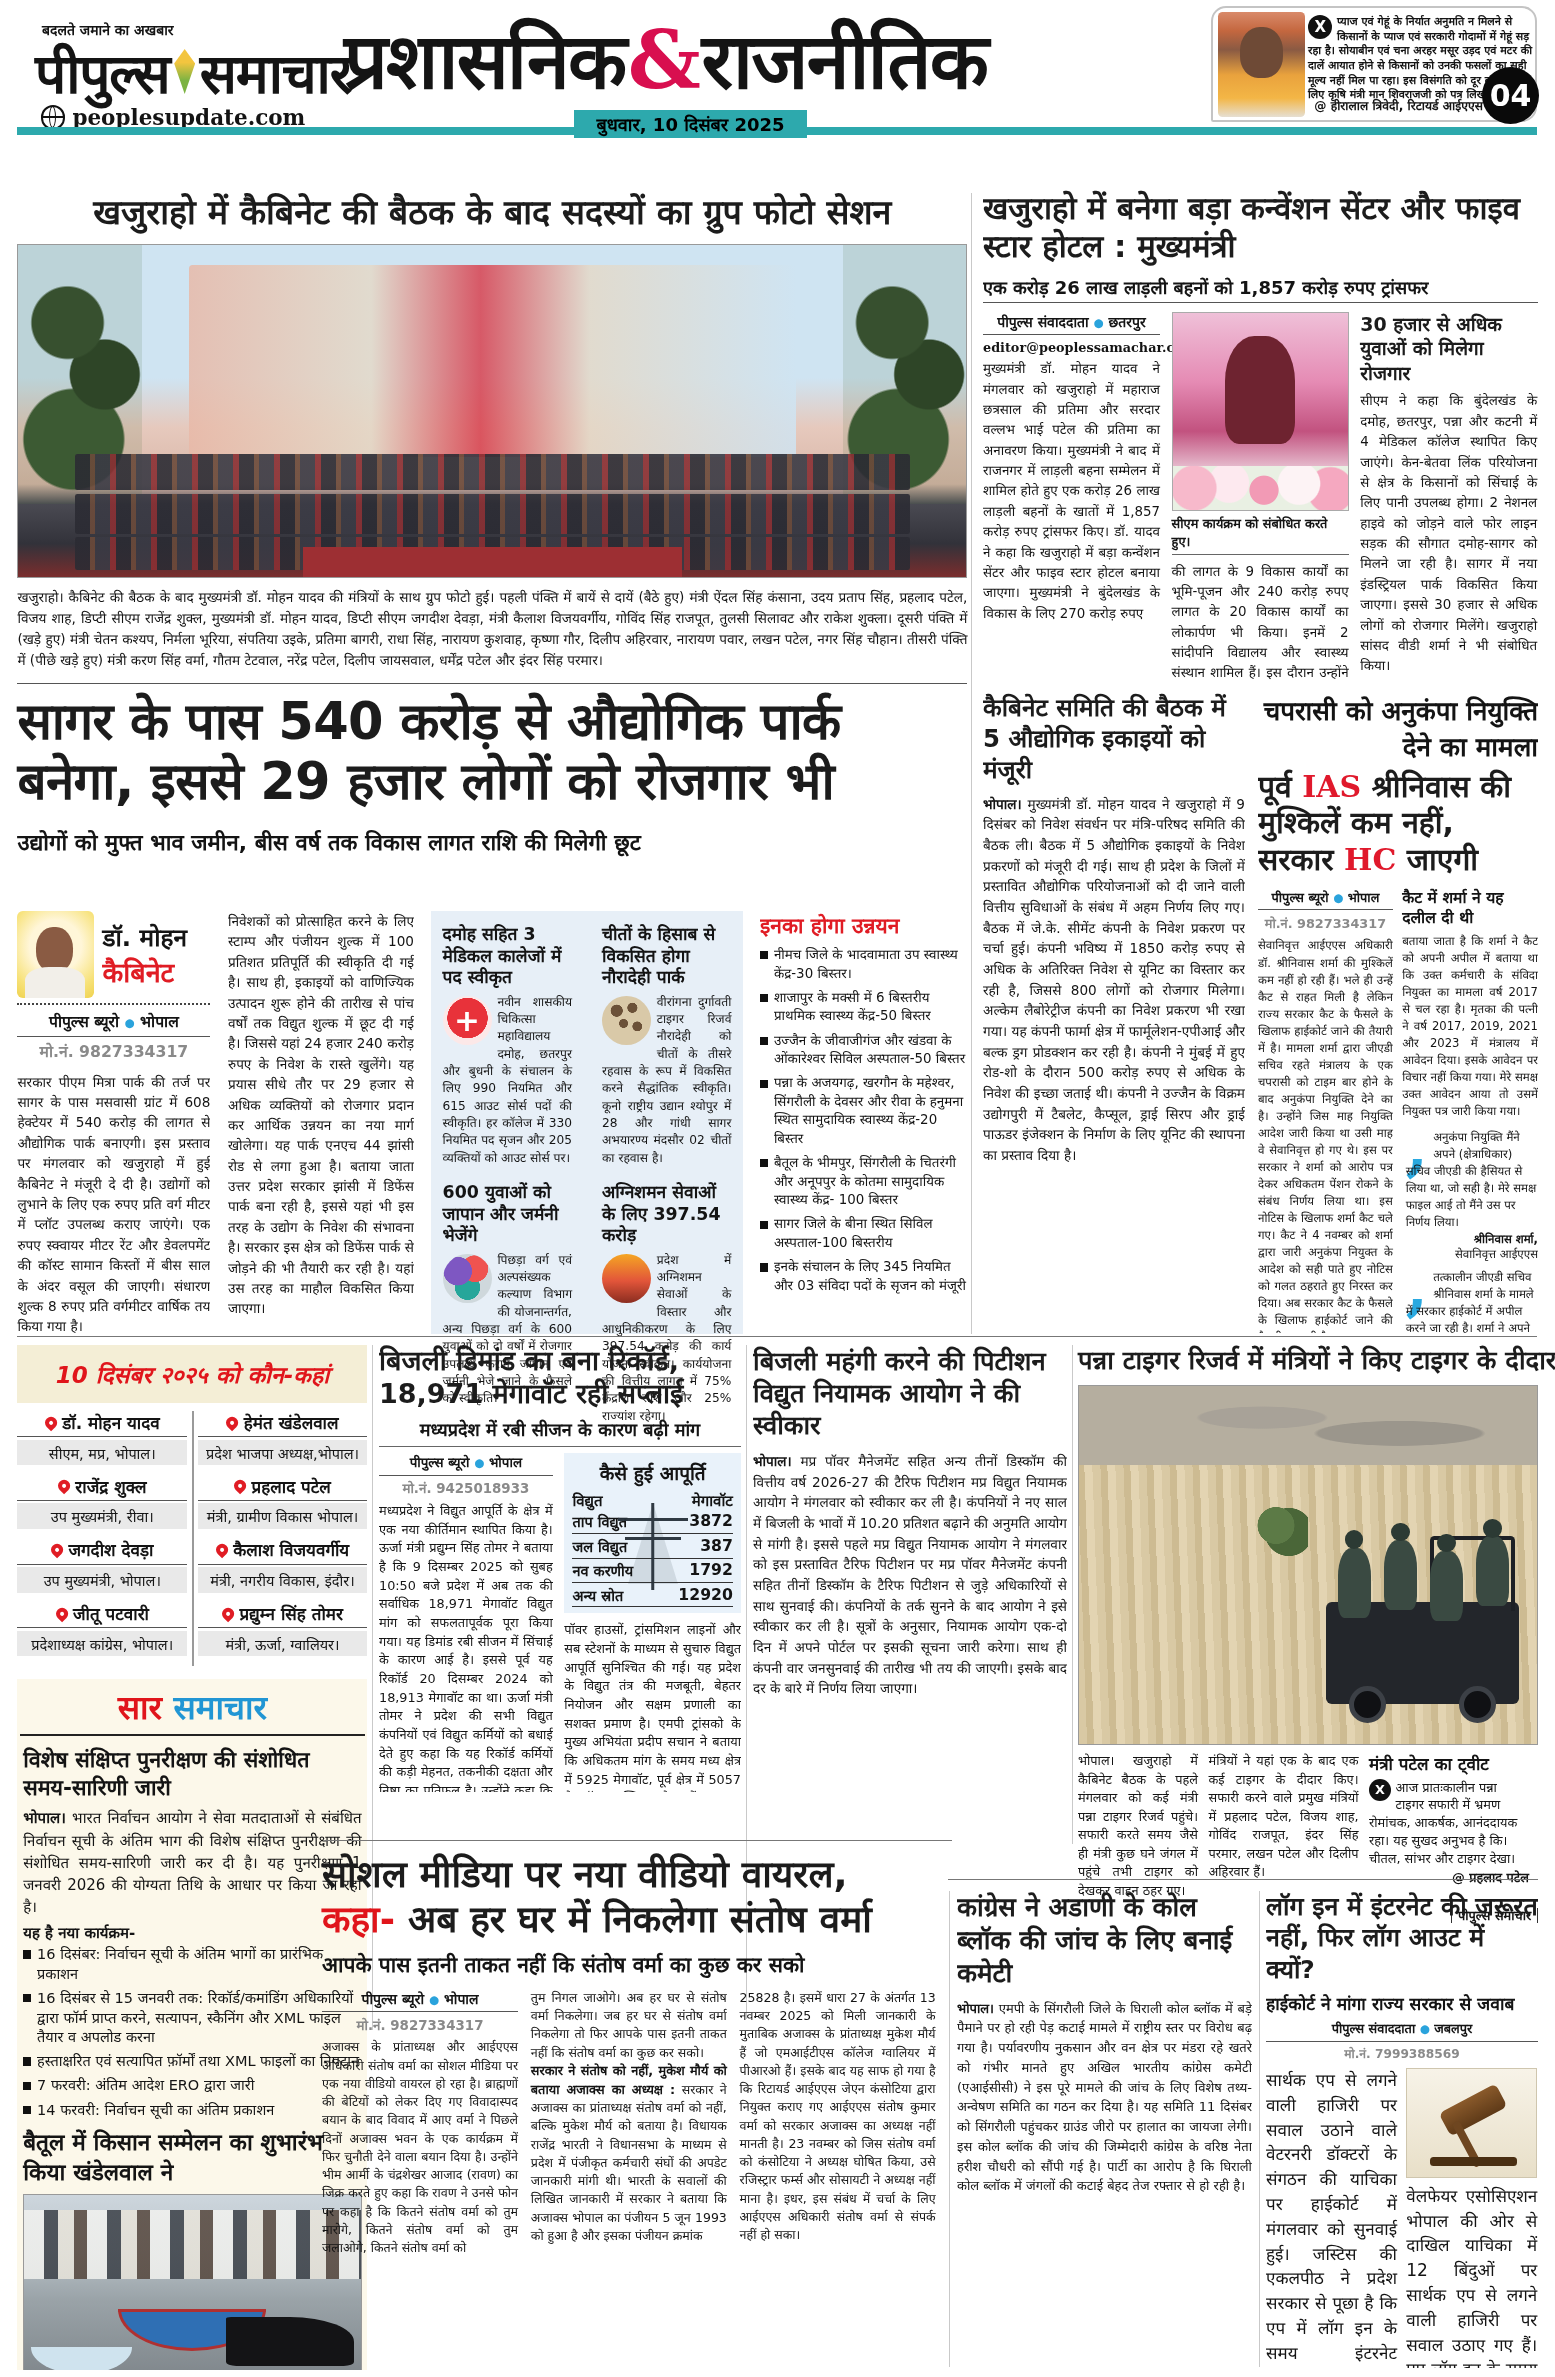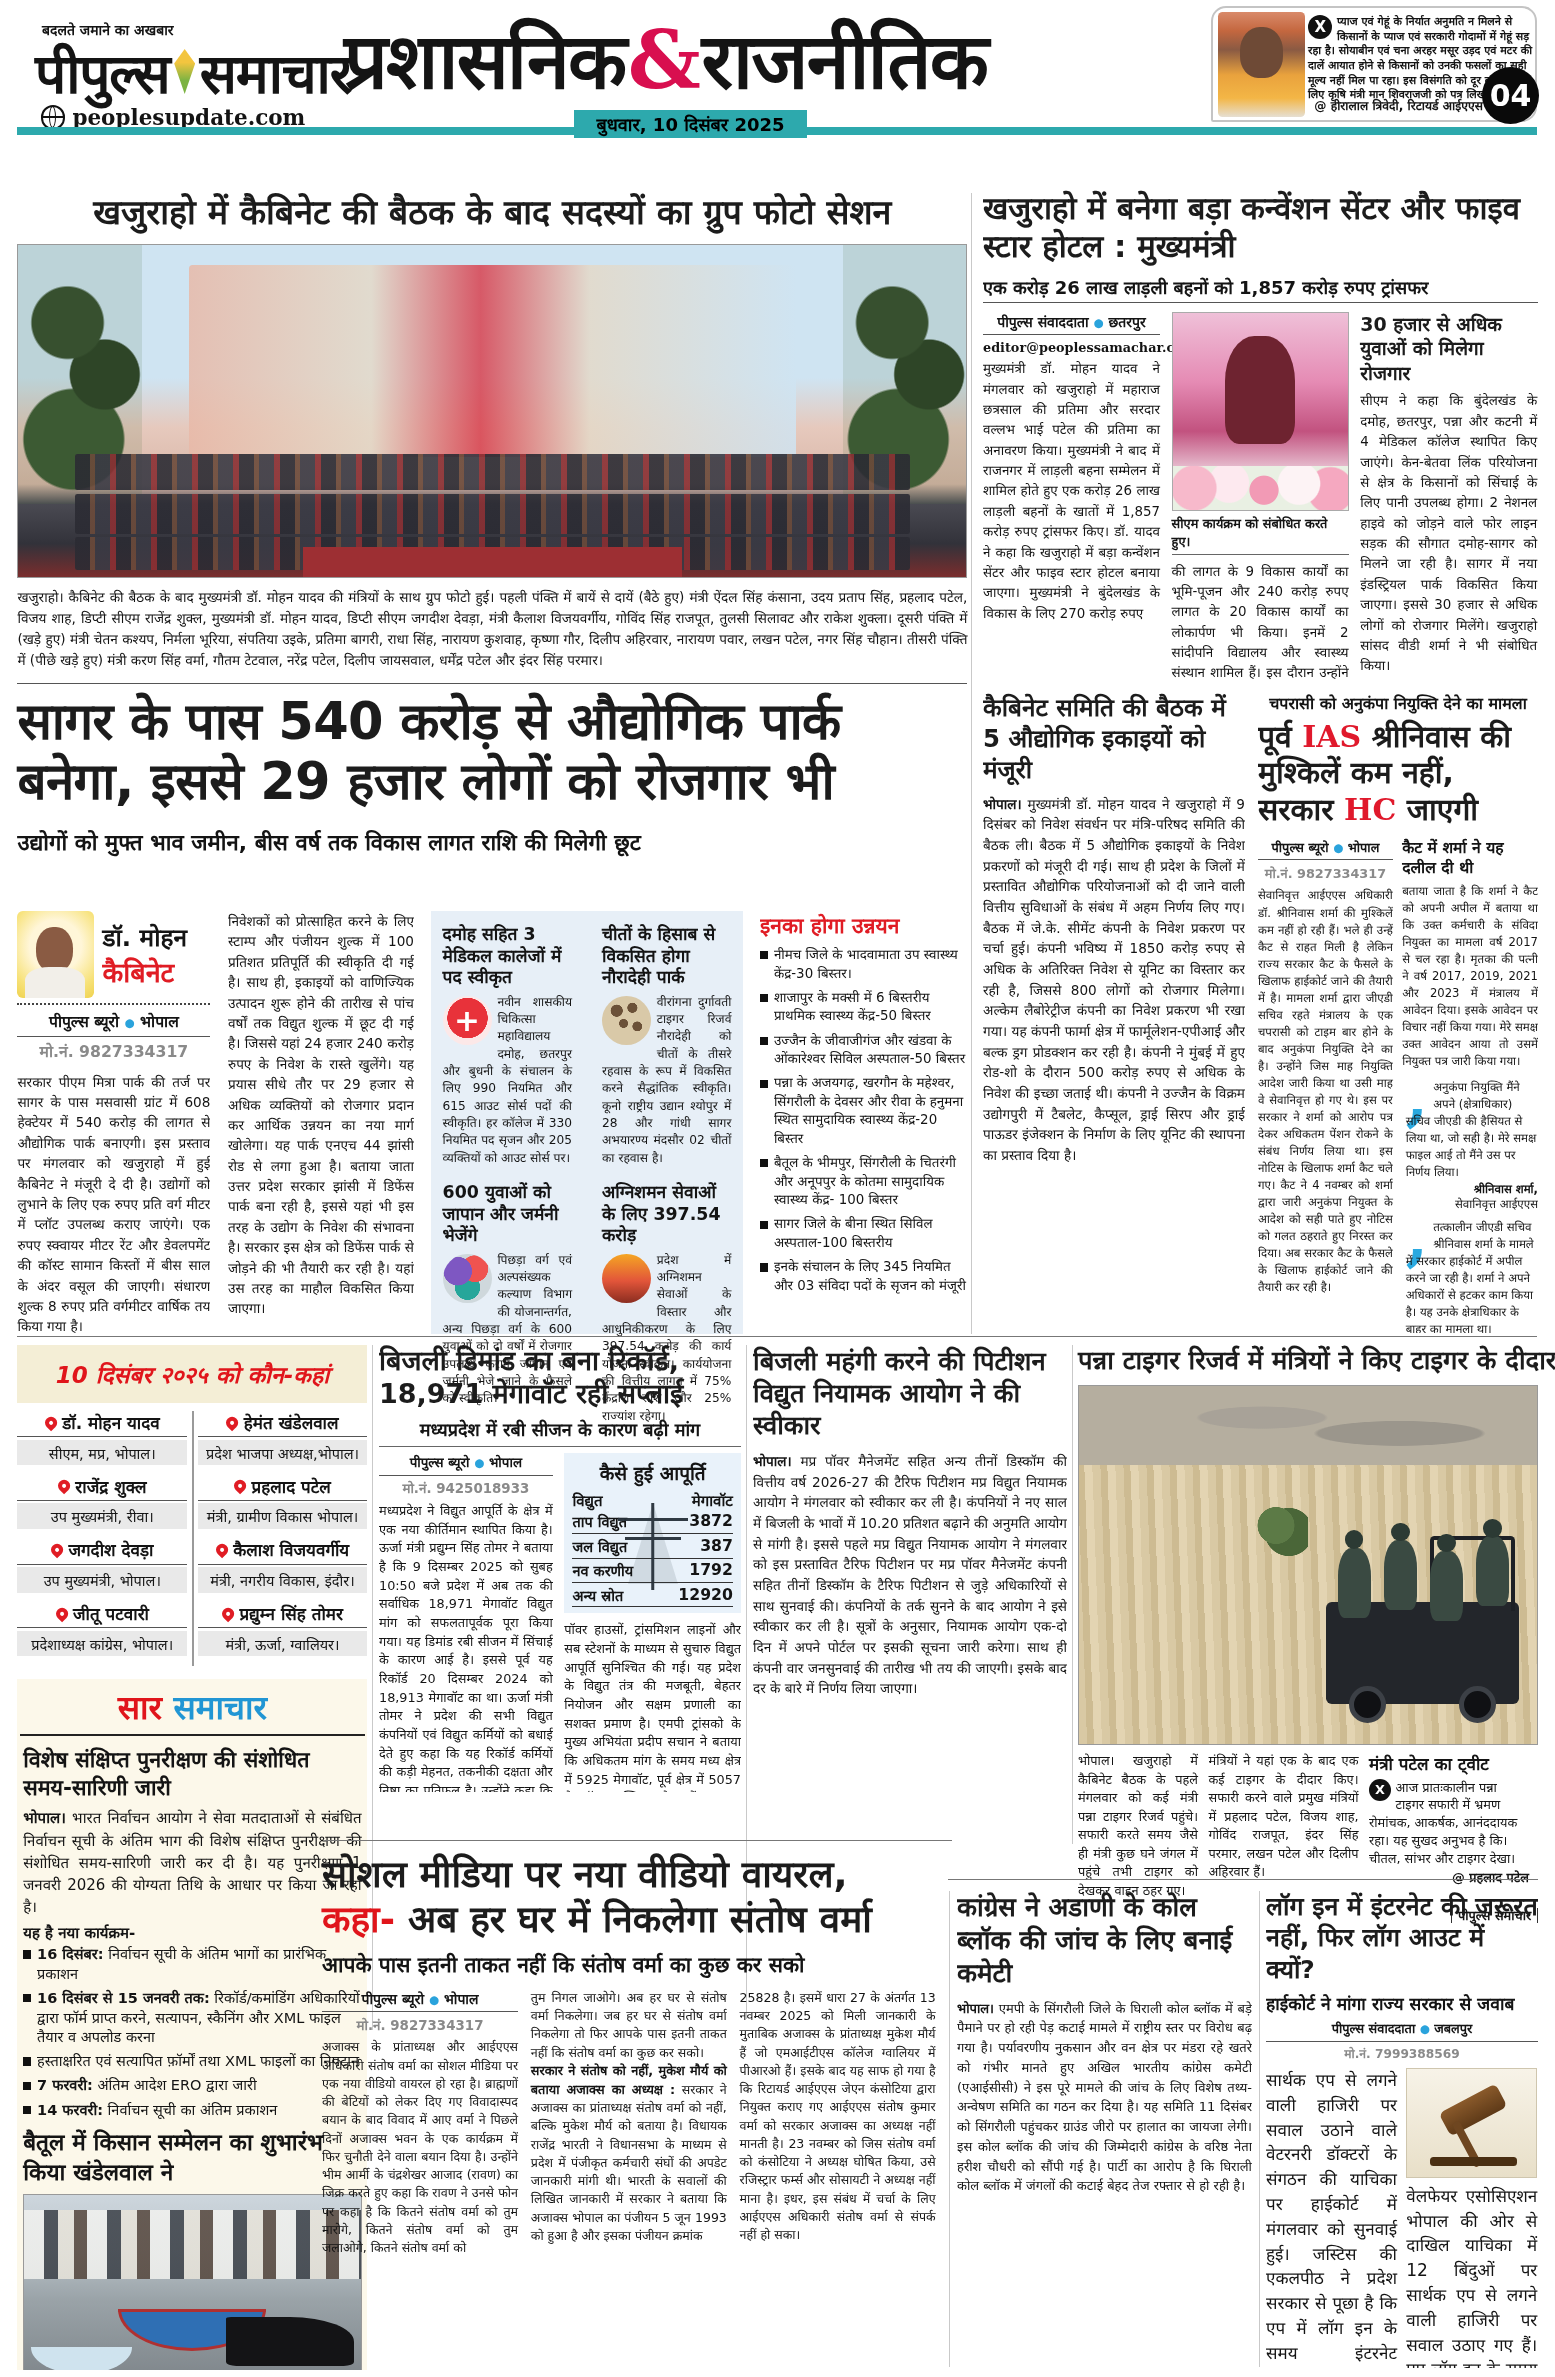--- a/index.html
+++ b/index.html
@@ -98,21 +98,21 @@
   .u-item { display:flex; gap:5.8px; margin-bottom:5.8px; }
   .sq { flex:0 0 8.1px; width:8.1px; height:8.1px; background:#111; margin-top:5.2px; }
   .u-item .utx { font-size:13.4px; line-height:1.38; }
 
   .cabcom { left:983px; top:692px; width:262px; height:641px; }
   .cabcom .hl { font-size:24.4px; line-height:1.28; }
   .cabcom .bodytxt { margin-top:8.1px; font-size:13.6px; }
   .lead { font-weight:800; }
 
   .ias { left:1258px; top:692px; width:280px; height:641px; }
-  .ias .kicker { font-size:16px; font-weight:800; text-align:center; }
+  .ias .kicker { font-size:26px; font-weight:800; text-align:right; }
   .ias .hl { font-size:30px; line-height:1.22; margin-top:4.6px; }
   .red-latin { color:#e0192c; font-family:"DejaVu Serif","Liberation Serif",serif; }
   .ias-cols { display:flex; gap:9.3px; margin-top:9.3px; }
   .ias-c1 { width:135px; } .ias-c2 { width:136px; }
   .smalltxt { font-size:11.6px; line-height:1.47; }
   .ias-h4 { font-size:15.7px; font-weight:800; line-height:1.3; margin-bottom:4.6px; }
   .quote { margin-top:8.1px; position:relative; padding-left:3.5px; }
   .qmark { float:left; width:23px; height:25.6px; margin-right:4.6px; color:#2aa9e0; font-family:"DejaVu Serif","Liberation Serif",serif; font-size:64px; line-height:0.55; font-weight:bold; }
   .q-attr { text-align:right; font-size:11.6px; }
   .q-attr b { font-weight:800; }
@@ -130,21 +130,21 @@
   .w-role { background:#e9e9e9; font-size:14.5px; text-align:center; padding:2.9px 1.2px; margin-top:2.3px; }
 
   .saar { left:17.4px; top:1679px; width:350px; height:691px; background:#fcf8ea; padding:4.6px 2.3px; }
   .saar-title { text-align:center; font-size:33px; font-weight:800; border-bottom:2.3px solid #222; padding-bottom:5.8px; }
   .saar-title .t1 { color:#e0151b; } .saar-title .t2 { color:#2196d4; }
   .saar-h { font-size:21.5px; font-weight:800; line-height:1.3; margin:9.3px 3.5px 5.8px; }
   .saar-body { font-size:15px; line-height:1.48; margin:0 3.5px; }
   .saar-prog { font-size:15px; font-weight:800; margin:3.5px 3.5px; }
   .sch-item { display:flex; gap:5.8px; margin:0 3.5px 4.6px; }
   .sch-item .stx { font-size:14.5px; line-height:1.35; }
-  .sch-item .stx b { font-weight:700; }
+  .sch-item .stx b { font-weight:400; }
   .betul-h { font-size:22.6px; font-weight:800; line-height:1.3; margin:8.1px 3.5px 7px; }
   .betul-photo { margin:0 3.5px; height:192px; position:relative; overflow:hidden; border:0.6px solid #999;
       background:linear-gradient(180deg,#cdd6dd 0%,#b9c2c9 30%,#9aa3a8 55%,#7d8489 100%); }
   .bp-people { position:absolute; top:8%; left:0; right:0; height:36%; background:repeating-linear-gradient(90deg,#f2f2ef 0 20px,#3a3f46 20px 34px,#e8e4da 34px 50px,#55463c 50px 63px); opacity:.85; }
   .bp-boat1 { position:absolute; left:28%; bottom:18%; width:44%; height:22%; background:#2f6fb4; border-radius:0 0 50% 50% / 0 0 100% 100%; border:3.5px solid #b03030; }
   .bp-boat2 { position:absolute; left:2%; bottom:6%; width:30%; height:14%; background:#cfe3ee; border-radius:0 0 50% 50% / 0 0 100% 100%; }
   .bp-boat3 { position:absolute; right:2%; bottom:10%; width:38%; height:26%; background:#141416; border-radius:4% 50% 8% 8%; }
 
   .power { left:379px; top:1345px; width:362px; height:447px; }
   .power .hl { font-size:27px; line-height:1.22; }

